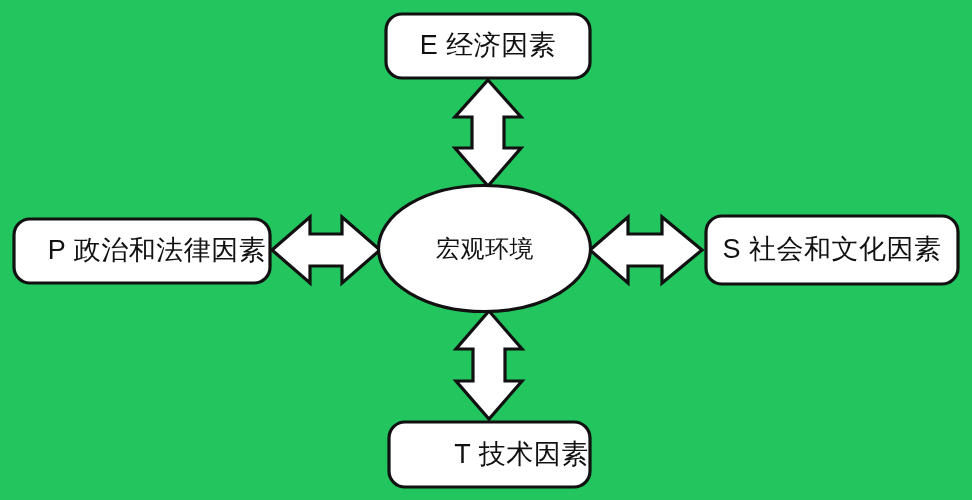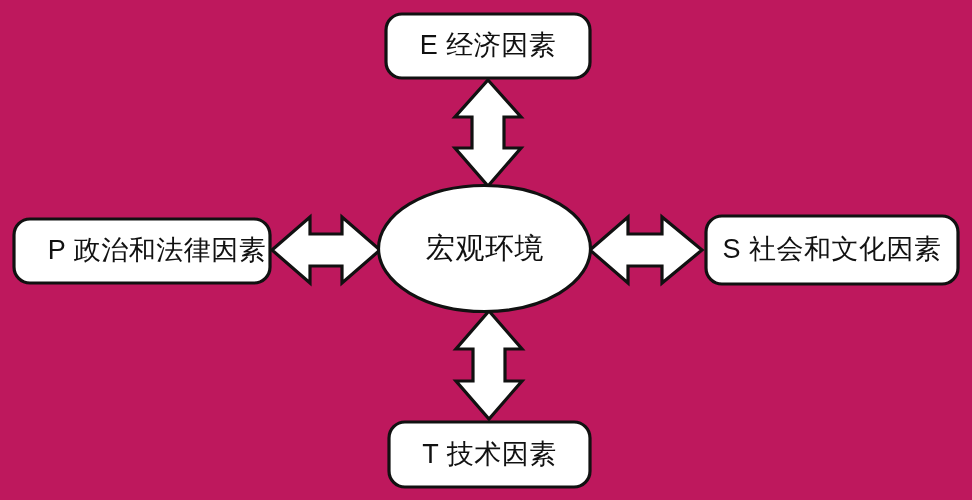--- a/index.html
+++ b/index.html
@@ -10,21 +10,21 @@
   body {
     width: 972px;
     height: 500px;
     font-family: "Liberation Sans", "DejaVu Sans", sans-serif;
     overflow: hidden;
   }
   #canvas {
     position: relative;
     width: 972px;
     height: 500px;
-    background: #be185d;
+    background: #22c55e;
   }
   #diagram-svg {
     position: absolute;
     left: 0;
     top: 0;
     width: 972px;
     height: 500px;
   }
   .node-shape {
     fill: #ffffff;
@@ -46,22 +46,22 @@
     font-size: 27px;
     line-height: 1.1;
     letter-spacing: 0.5px;
     white-space: nowrap;
     font-weight: 400;
     pointer-events: none;
   }
   .label-economic { left: 385px; top: 13px;  width: 206px; height: 66px; }
   .label-political{ left: 13px;  top: 218px; width: 258px; height: 66px; padding-left: 15px; }
   .label-social   { left: 705px; top: 215px; width: 254px; height: 70px; }
-  .label-tech     { left: 388px; top: 421px; width: 203px; height: 67px; }
-  .label-center   { left: 377px; top: 185px; width: 216px; height: 128px; font-size: 29px; }
+  .label-tech     { left: 388px; top: 421px; width: 203px; height: 67px; padding-left: 32px; }
+  .label-center   { left: 377px; top: 185px; width: 216px; height: 128px; font-size: 24px; }
 </style>
 </head>
 <body>
 
 <div id="canvas">
 
   <svg id="diagram-svg" viewBox="0 0 972 500">
 
     <polygon class="arrow-shape" points="488,80 521,117 504,117 504,148 521,148 488,186 455,148 472,148 472,117 455,117"></polygon>
 

